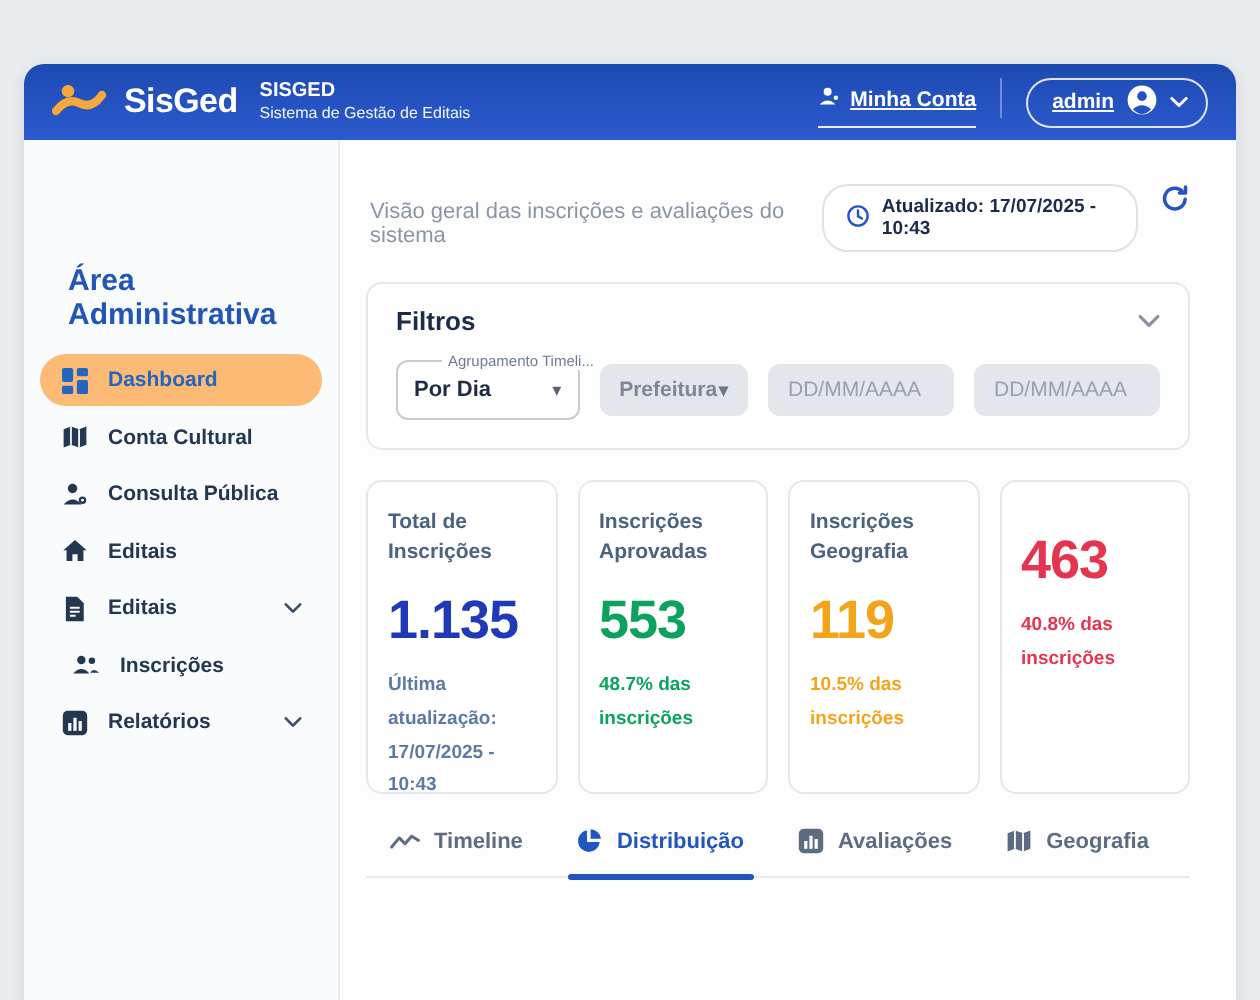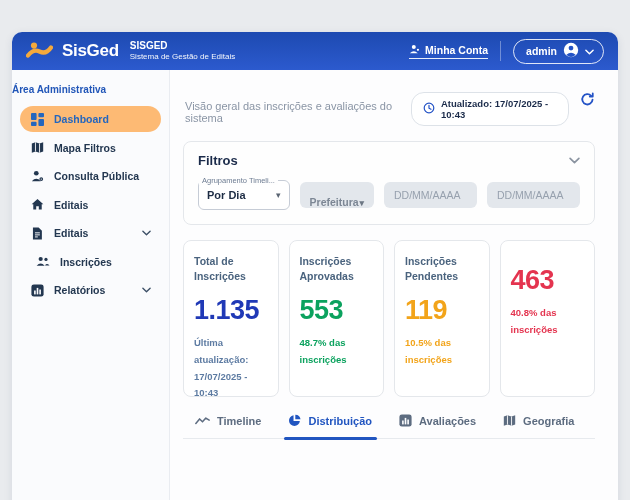--- a/index.html
+++ b/index.html
@@ -12,34 +12,34 @@
 
   
   .topbar { flex:0 0 38px; background:linear-gradient(180deg,#1d4ab1,#2c5ace);
     display:flex; align-items:center; justify-content:space-between; padding:0 14px; color:#fff; }
   .brand { display:flex; align-items:center; gap:9px; }
   .swoosh svg { display:block; }
   .brand-text { font-size:17px; font-weight:800; letter-spacing:-.3px; }
   .app-id { display:flex; flex-direction:column; line-height:1.25; margin-left:2px; }
   .app-name { font-size:10px; font-weight:800; }
   .app-sub { font-size:8px; opacity:.95; }
-  .top-right { display:flex; align-items:center; gap:12px; }
+  .top-right { display:flex; gap:12px;text-decoration:underline; }
   .account-link { display:flex; align-items:center; gap:5px; color:#fff; font-size:10.5px;
     font-weight:700; text-decoration:none; border-bottom:1px solid rgba(255,255,255,.9);
     padding-bottom:1px; cursor:pointer; }
   .top-divider { width:1px; height:20px; background:rgba(255,255,255,.35); }
   .user-pill { display:flex; align-items:center; gap:6px; background:transparent;
     border:1.3px solid rgba(255,255,255,.85); border-radius:15px; height:25px;
     padding:0 9px 0 12px; color:#fff; font-size:10.5px; font-weight:700; cursor:pointer;
     font-family:"Liberation Sans", sans-serif; }
 
   
   .body-row { flex:1; display:flex; min-height:0; }
   .sidebar { flex:0 0 158px; background:#fafbfd; border-right:1px solid #e9ecf1; padding-top:12px; }
-  .section-title { color:#2156b8; font-size:10px; font-weight:700; padding:2px 0 11px; }
+  .section-title { color:#2156b8; font-size:15px; font-weight:700; padding:2px 22px 11px;margin-top:48px; }
   .nav-item { display:flex; align-items:center; gap:10px; height:26px; margin:0 8px 2.5px;
     padding:0 10px; border-radius:14px; color:#233750; font-size:10.5px; font-weight:700; cursor:pointer; }
   .nav-item.active { background:#fdba74; color:#2466be; }
   .nav-item.sub { margin-left:14px; }
   .nav-ic { display:flex; width:14px; justify-content:center; }
   .nav-ic svg { display:block; }
   .nav-chev { margin-left:auto; display:flex; color:#3c4f66; }
 
   
   .main { flex:1; padding:22px 23px 0 13px; min-width:0; }
@@ -53,26 +53,26 @@
 
   
   .filters-card { margin-top:15px; border:1px solid #e4e7eb; border-radius:8px;
     background:#fefefe; padding:11px 14px 14px; }
   .filters-head { display:flex; justify-content:space-between; align-items:center; }
   .filters-title { font-size:13px; font-weight:800; color:#1b2b4a; }
   .filters-chev { color:#8a93a0; display:flex; cursor:pointer; }
   .filters-row { display:flex; align-items:center; gap:10px; margin-top:12px; }
   .fieldset-select { position:relative; width:110px; height:30px; border:1px solid #c6ccd6;
     border-radius:6px; display:flex; align-items:center; padding:0 8px; cursor:pointer; background:#fff; }
-  .fieldset-label { position:absolute; top:-5px; left:0; background:#fefefe; padding:0 3px;
+  .fieldset-label { position:absolute; top:-5px; left:22px; background:#fefefe; padding:0 3px;
     font-size:7.5px; color:#6d7c92; white-space:nowrap; }
   .fieldset-value { font-size:11px; font-weight:800; color:#1d2c44; }
   .sel-arrow { margin-left:auto; color:#5a6472; font-size:9px; line-height:1; }
   .select-gray { width:88px; height:26px; background:#e3e7ec; border-radius:6px; display:flex;
-    align-items:flex-end; padding:0 10px; font-size:10.5px; font-weight:700; color:#7d8795; cursor:pointer; }
+    align-items:center; padding:0 10px; font-size:10.5px; font-weight:700; color:#7d8795; cursor:pointer; }
   .select-gray .sel-arrow { color:#6d7784; }
   .date-input { width:93px; height:26px; background:#e3e7ec; border:none; border-radius:6px;
     padding:0 10px; font-size:10.5px; color:#97a1ae; font-family:"Liberation Sans", sans-serif; }
   .date-input::placeholder { color:#97a1ae; opacity:1; }
 
   
   .stats-row { display:flex; gap:10px; margin-top:15px; }
   .stat-card { flex:1; height:157px; border:1px solid #e4e7eb; border-radius:8px; background:#fff;
     padding:13px 10px 0; }
   .stat-label { font-size:10.5px; font-weight:700; color:#4a637e; line-height:1.45; }
@@ -158,21 +158,21 @@
         <span class="nav-label">Dashboard</span>
       </div>
 
       <div class="nav-item">
         <span class="nav-ic">
           <svg width="13" height="13" viewBox="0 0 16 16" fill="#233750">
             <path d="M1 3.2 L5.5 1.5 L10.5 3.2 L15 1.5 V12.8 L10.5 14.5 L5.5 12.8 L1 14.5 Z"></path>
             <path d="M5.5 1.5 V12.8 M10.5 3.2 V14.5" stroke="#fafbfd" stroke-width="1.1" fill="none"></path>
           </svg>
         </span>
-        <span class="nav-label">Mapa Filtros</span>
+        <span class="nav-label">Conta Cultural</span>
       </div>
 
       <div class="nav-item">
         <span class="nav-ic">
           <svg width="13" height="13" viewBox="0 0 16 16" fill="#233750">
             <circle cx="6.5" cy="4" r="2.9"></circle>
             <path d="M1 13.8 Q6.5 7.8 12 13.8 Z"></path>
             <circle cx="12.6" cy="11.2" r="2.3"></circle>
               <circle cx="12.6" cy="11.2" r=".85" fill="#fafbfd"></circle>
           </svg>
@@ -288,21 +288,21 @@
           <div class="stat-label">Total de Inscrições</div>
           <div class="stat-value v-blue">1.135</div>
           <div class="stat-sub s-blue">Última atualização: 17/07/2025 - 10:43</div>
         </div>
         <div class="stat-card">
           <div class="stat-label">Inscrições Aprovadas</div>
           <div class="stat-value v-green">553</div>
           <div class="stat-sub s-green">48.7% das inscrições</div>
         </div>
         <div class="stat-card">
-          <div class="stat-label">Inscrições Pendentes</div>
+          <div class="stat-label">Inscrições Geografia</div>
           <div class="stat-value v-orange">119</div>
           <div class="stat-sub s-orange">10.5% das inscrições</div>
         </div>
         <div class="stat-card">
           <div class="stat-value v-red">463</div>
           <div class="stat-sub s-red">40.8% das inscrições</div>
         </div>
       </section>
 
       <div class="tabs-row">

